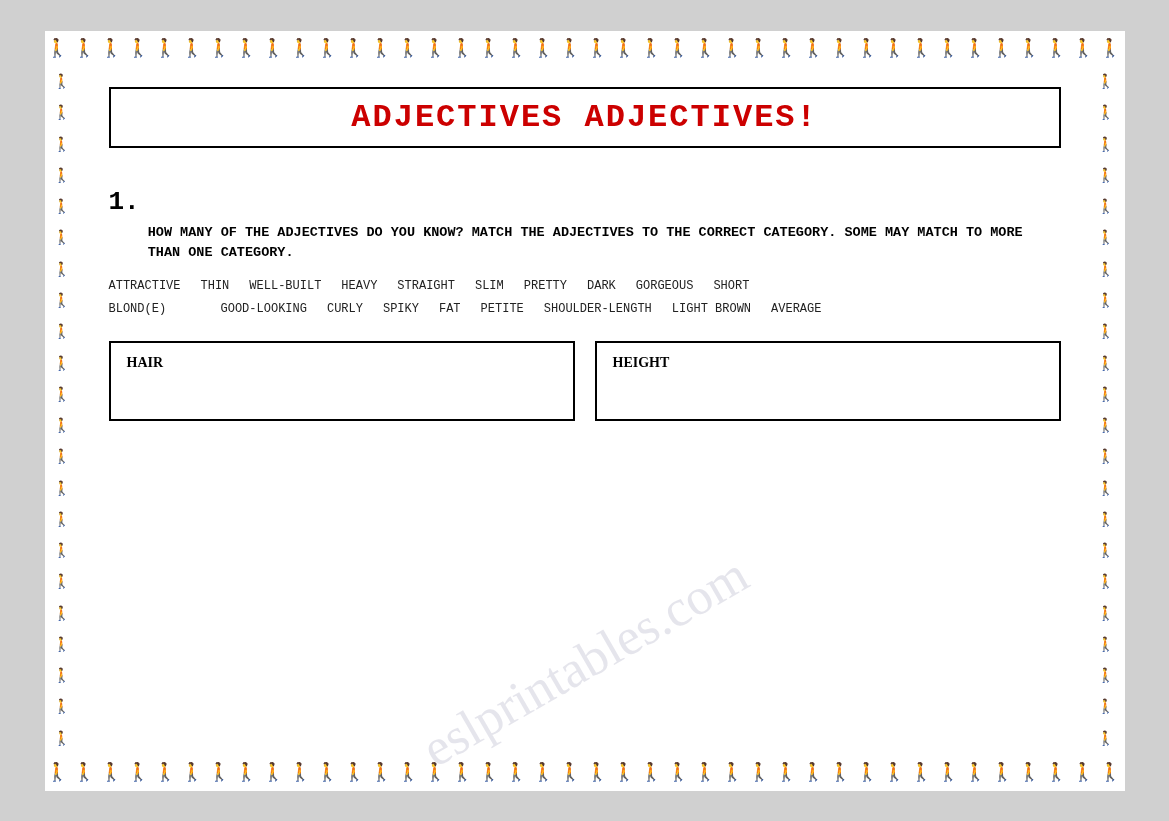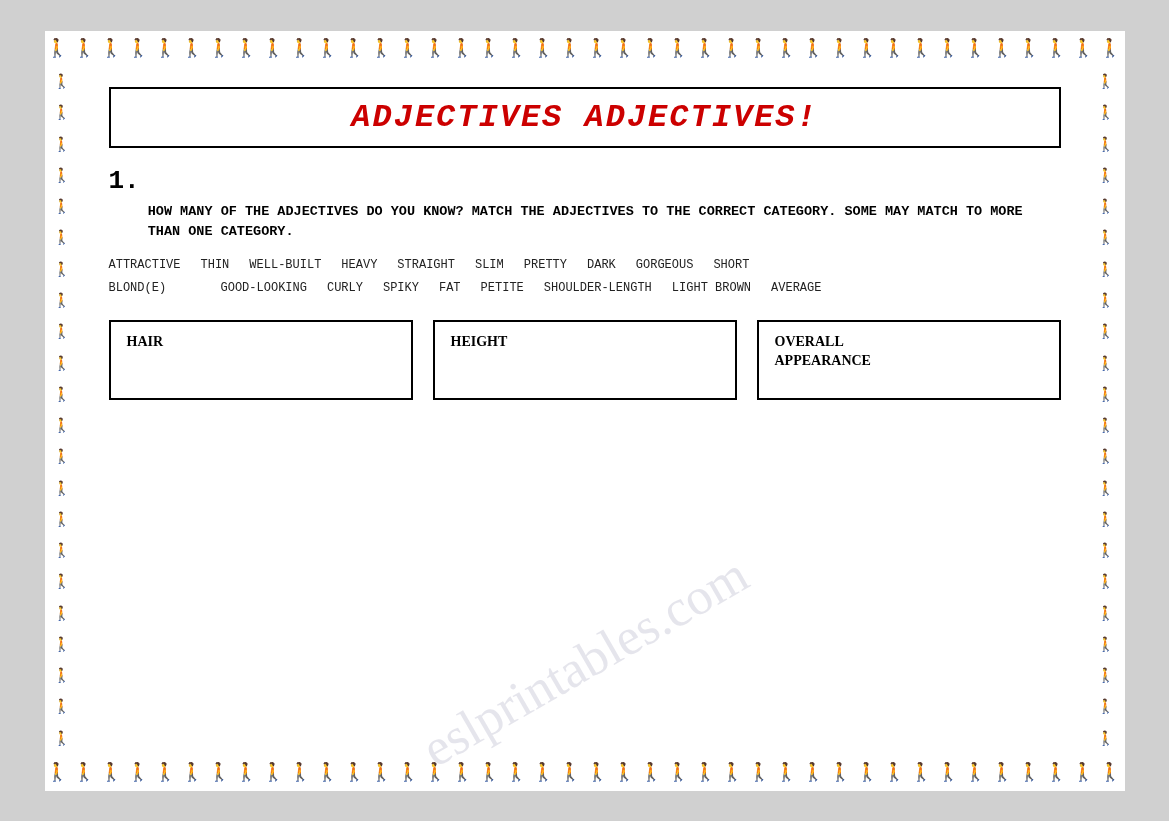--- a/index.html
+++ b/index.html
@@ -75,23 +75,22 @@
       display: flex;
       flex-direction: column;
       gap: 0;
     }
 
     
     .title-box {
       border: 2px solid #000;
       padding: 10px 20px;
       text-align: center;
-      margin-bottom: 19px;
+      margin-bottom: 40px;
       margin-top: 10px;
-      font-style: italic;
     }
 
     .title-text {
       color: #cc0000;
       font-size: 32px;
       font-weight: bold;
       font-family: 'Courier New', Courier, monospace;
       text-transform: uppercase;
       letter-spacing: 2px;
     }
@@ -321,23 +320,20 @@
         </div>
       </div>
 
       <div class="categories">
         <div class="category-box">
           <span class="category-label">HAIR</span>
         </div>
         <div class="category-box">
           <span class="category-label">HEIGHT</span>
         </div>
-        <div class="category-box">
-          <span class="category-label">OVERALL<br>APPEARANCE</span>
-        </div>
       </div>
     </div>
 
   </div>
 
   <div class="watermark">eslprintables.com</div>
 
   <div class="border-bottom">
     <span class="person-icon">🚶</span>
     <span class="person-icon">🚶</span>

